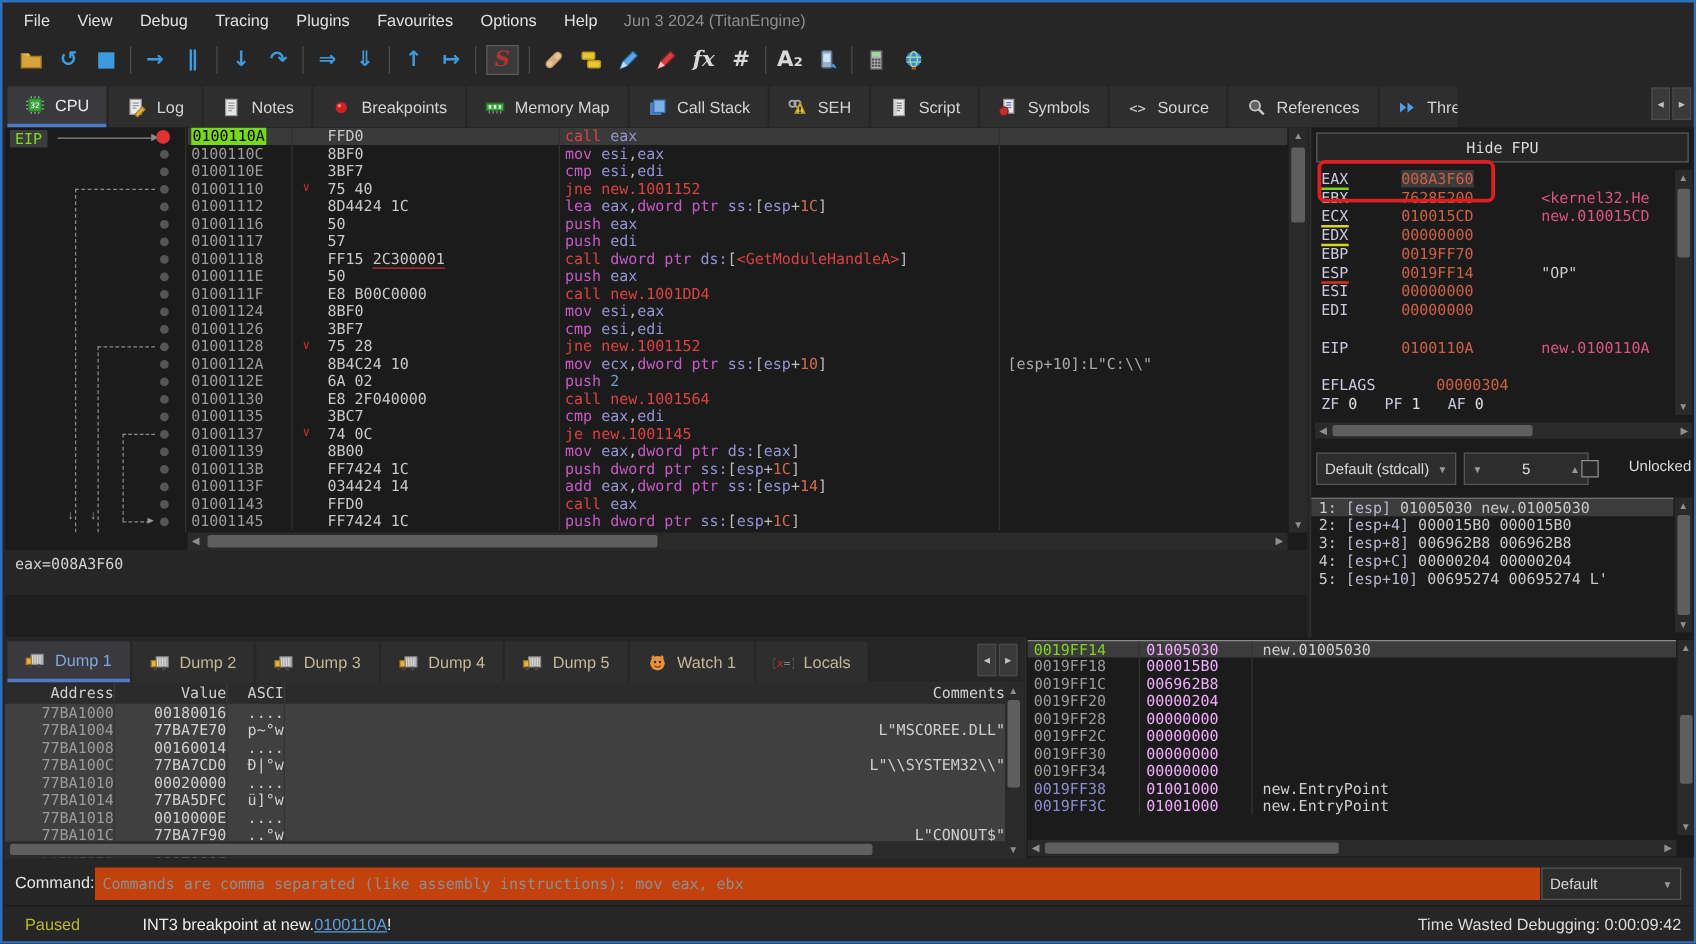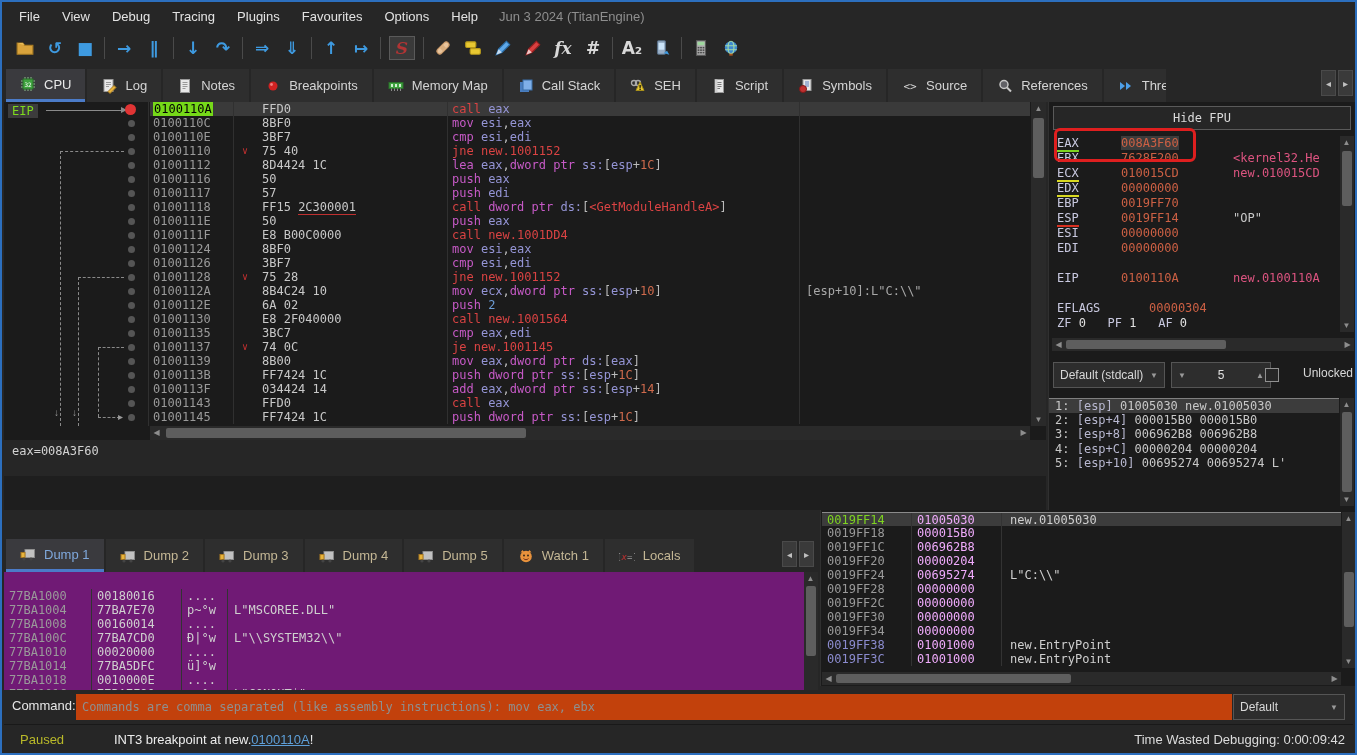--- a/index.html
+++ b/index.html
@@ -96,21 +96,21 @@
   .spin .sarr{width:20px;text-align:center;color:#999;font-size:8px;}
   .spin .sval{flex:1;text-align:center;color:#E0E0E0;}
   .chk{position:absolute;right:78px;top:8px;width:14px;height:14px;border:1px solid #909090;background:#262626;}
   .chklabel{position:absolute;right:4px;top:6px;font-size:12px;color:#D8D8D8;}
   .args{position:absolute;left:0;top:296px;right:18px;bottom:2px;overflow:hidden;}
   .arow{height:14.5px;line-height:14.5px;font-size:12px;padding-left:6px;white-space:pre;color:#C8C8C8;}
   .arow.sel{background:#3C3C3C;border-top:1px solid #808080;}
   .aloc{color:#B8B8D0;}
 
   
-  .bleft{position:absolute;left:2px;top:534px;width:814px;height:176px;background:#701a75;}
+  .bleft{position:absolute;left:2px;top:508px;width:814px;height:176px;background:#404040;text-align:right;}
   .btabs{position:absolute;left:0;top:0;right:0;height:36px;background:#262626;display:flex;align-items:flex-end;}
   .btabs .tab{height:33px;}
   .btabs .tab .lbl{color:#C4B795;}
   .btabs .tab.active .lbl{color:#7FA8DC;}
   .dumpheader{position:absolute;left:0;top:36px;right:14px;height:17px;background:#2B2B2B;display:flex;
               font-size:12px;color:#CFCFCF;line-height:17px;}
   .dh{border-right:1px solid #3A3A3A;padding-left:5px;flex:none;}
   .dumprows{position:absolute;left:0;top:53px;right:14px;bottom:0;overflow:hidden;}
   .durow{display:flex;height:14px;line-height:14px;font-size:12px;}
   .du-a{width:88px;padding-left:5px;color:#9A9A9A;border-right:1px solid #333;flex:none;}
@@ -703,20 +703,26 @@
               <text x="8" y="11.5" font-size="9" text-anchor="middle" font-family="DejaVu Sans Mono,monospace"><tspan fill="#9A9A9A">[</tspan><tspan fill="#C03030" font-style="italic">x</tspan><tspan fill="#9A9A9A">=]</tspan></text>
             </svg>
           </span>
           <span class="lbl">Locals</span>
         </div>
       </div>
     <div class="tabscroll" style="top:5px;right:4px;">
       <div class="tsb">◂</div>
       <div class="tsb">▸</div>
     </div>
+    <div class="dumpheader mono" id="dumpheader">
+        <div class="dh" style="width: 88px;">Address</div>
+        <div class="dh" style="width: 90px;">Value</div>
+        <div class="dh" style="width: 46px;">ASCI</div>
+        <div class="dh" style="flex: 1 1 0%; border-right: none;">Comments</div>
+      </div>
     <div class="dumprows mono" id="dumprows">
         <div class="durow">
           <div class="du-a">77BA1000</div>
           <div class="du-v">00180016</div>
           <div class="du-s">....</div>
           <div class="du-c"></div>
         </div>
         <div class="durow">
           <div class="du-a">77BA1004</div>
           <div class="du-v">77BA7E70</div>
@@ -792,25 +798,20 @@
           <div class="st-a">0019FF1C</div>
           <div class="st-v">006962B8</div>
           <div class="st-c"></div>
         </div>
         <div class="strow">
           <div class="st-a">0019FF20</div>
           <div class="st-v">00000204</div>
           <div class="st-c"></div>
         </div>
         <div class="strow">
-          <div class="st-a">0019FF24</div>
-          <div class="st-v">00695274</div>
-          <div class="st-c">L"C:\\"</div>
-        </div>
-        <div class="strow">
           <div class="st-a">0019FF28</div>
           <div class="st-v">00000000</div>
           <div class="st-c"></div>
         </div>
         <div class="strow">
           <div class="st-a">0019FF2C</div>
           <div class="st-v">00000000</div>
           <div class="st-c"></div>
         </div>
         <div class="strow">

